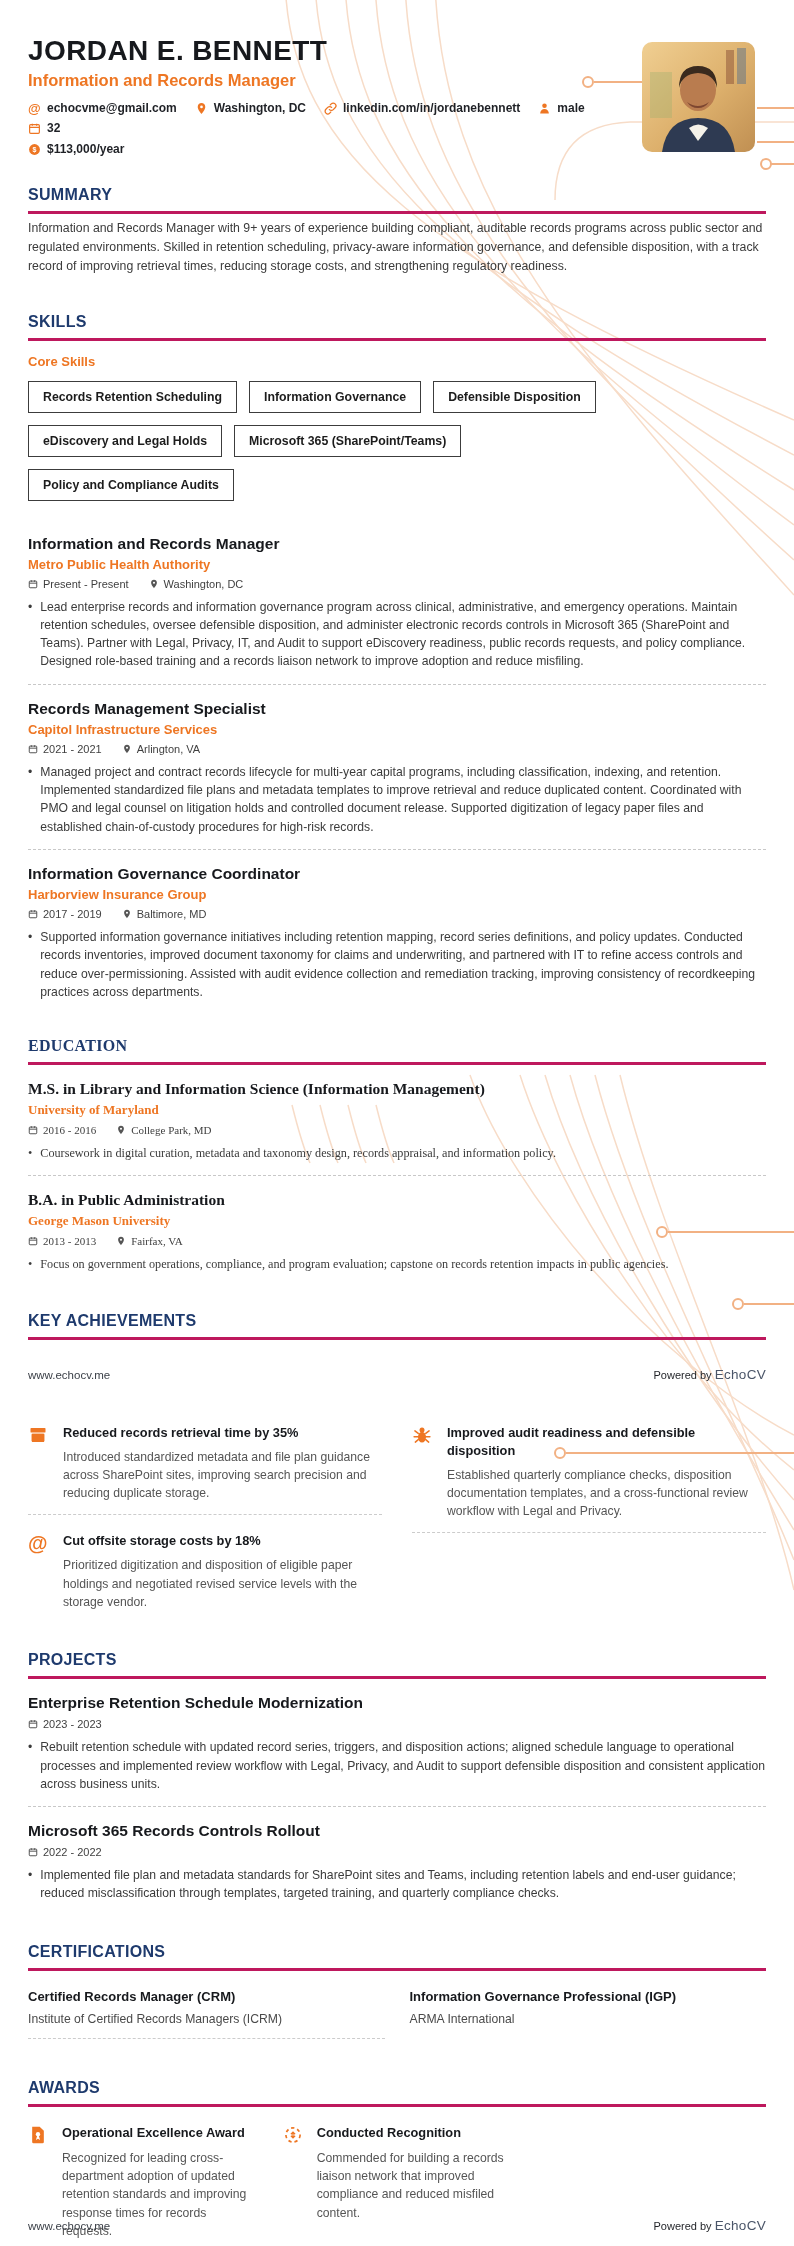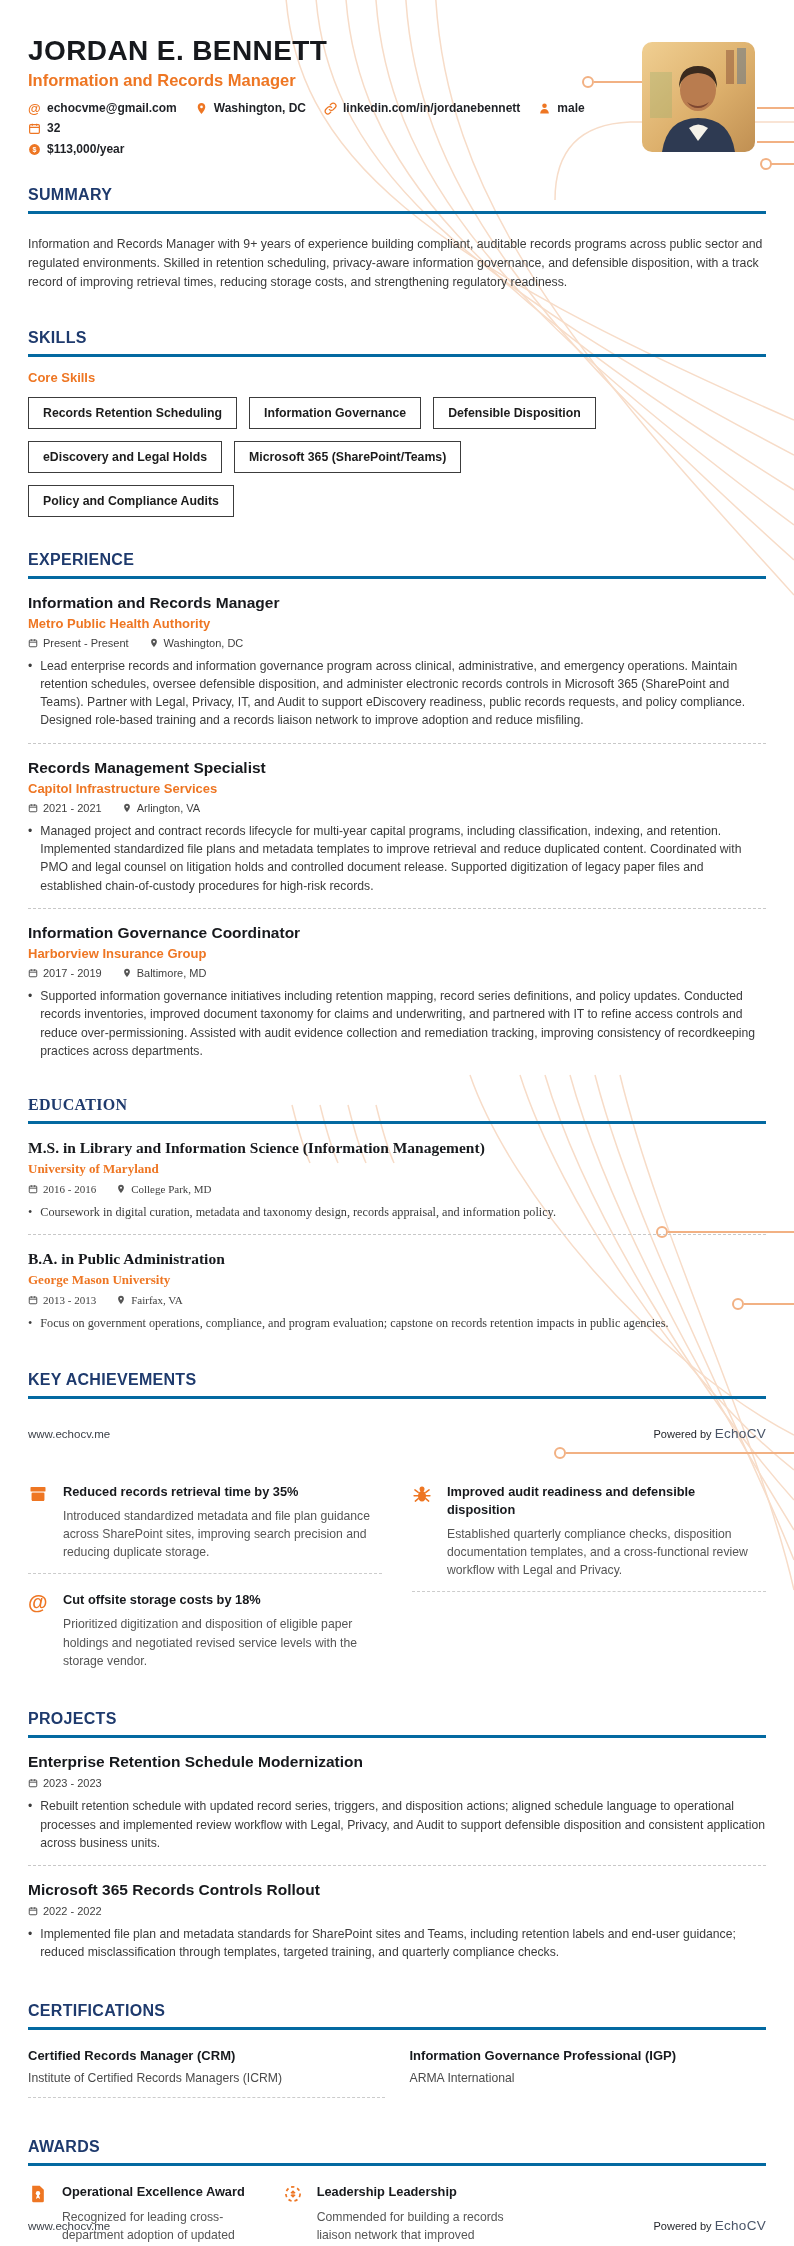--- a/index.html
+++ b/index.html
@@ -16,23 +16,23 @@
   .contact-rows{margin-top:11px;max-width:560px;}
   .contact-row{display:flex;flex-wrap:wrap;gap:6px 18px;align-items:center;margin-bottom:7px;}
   .contact{display:flex;align-items:center;gap:6px;font-size:12px;font-weight:bold;color:#1f2126;}
   .cicon{width:13px;height:13px;display:inline-flex;color:#ee7623;flex:none;}
   .cicon svg{width:100%;height:100%;}
   .at-glyph{color:#ee7623;font-weight:bold;font-size:13px;line-height:13px;}
   .photo{position:absolute;top:42px;right:39px;width:113px;height:110px;border-radius:10px;overflow:hidden;z-index:2;}
 
   
   .sec-h{font-size:16px;font-weight:bold;color:#1e3a6d;letter-spacing:.3px;
-         border-bottom:3px solid #0369a1;padding-bottom:7px;}
+         border-bottom:3px solid #be185d;padding-bottom:7px;}
   .summary-sec{margin-top:30px;}
-  .summary-text{margin-top:21px;font-size:12.3px;line-height:1.55;color:#3b3b3b;}
+  .summary-text{margin-top:5px;font-size:12.3px;line-height:1.55;color:#3b3b3b;}
 
   .skills-sec{margin-top:36px;}
   .skills-label{margin-top:13px;font-size:13px;font-weight:bold;color:#ee7623;}
   .chips{display:flex;flex-wrap:wrap;gap:12px;margin-top:12px;max-width:640px;}
   .chip{border:1.5px solid #3c3c3c;padding:8px 14px;font-size:12.3px;font-weight:bold;color:#1c1c1c;background:#fff;}
 
   .exp-sec{margin-top:34px;}
   .job{margin-top:15px;}
   .job-title{font-size:15.5px;font-weight:bold;color:#17191d;}
   .company{margin-top:4px;font-size:13px;font-weight:bold;color:#ee7623;}
@@ -213,21 +213,20 @@
         <span class="chip">Records Retention Scheduling</span>
         <span class="chip">Information Governance</span>
         <span class="chip">Defensible Disposition</span>
         <span class="chip">eDiscovery and Legal Holds</span>
         <span class="chip">Microsoft 365 (SharePoint/Teams)</span>
         <span class="chip">Policy and Compliance Audits</span>
       </div>
     </div>
 
     <div class="exp-sec">
-      <div class="sec-h">EXPERIENCE</div>
 
       <div class="job">
         <div class="job-title">Information and Records Manager</div>
         <div class="company">Metro Public Health Authority</div>
         <div class="meta">
           <span class="meta-item">
             <span class="micon">
                 <svg viewBox="0 0 24 24" fill="none" stroke="currentColor" stroke-width="2.4">
                   <rect x="3" y="5" width="18" height="16" rx="2"></rect>
                   <path d="M3 10h18M8 3v4M16 3v4"></path>
@@ -493,21 +492,21 @@
           </div>
         </div>
         <div class="awd">
           <span class="ach-icon">
             <svg viewBox="0 0 24 24" fill="none" stroke="currentColor">
                 <circle cx="12" cy="12" r="8.5" stroke-width="2" stroke-dasharray="4 3.5"></circle>
                 <path d="M12 8.5v7M9.5 11l2.5-2.5L14.5 11M9.5 13l2.5 2.5L14.5 13" stroke-width="1.6"></path>
               </svg>
           </span>
           <div>
-            <div class="awd-title">Leadership Leadership</div>
+            <div class="awd-title">Conducted Recognition</div>
             <div class="awd-text">Commended for building a records liaison network that improved compliance and reduced misfiled content.</div>
           </div>
         </div>
       </div>
     </div>
 
   </div>
 
   <div class="bottomfoot">
     <span class="foot-site">www.echocv.me</span>

